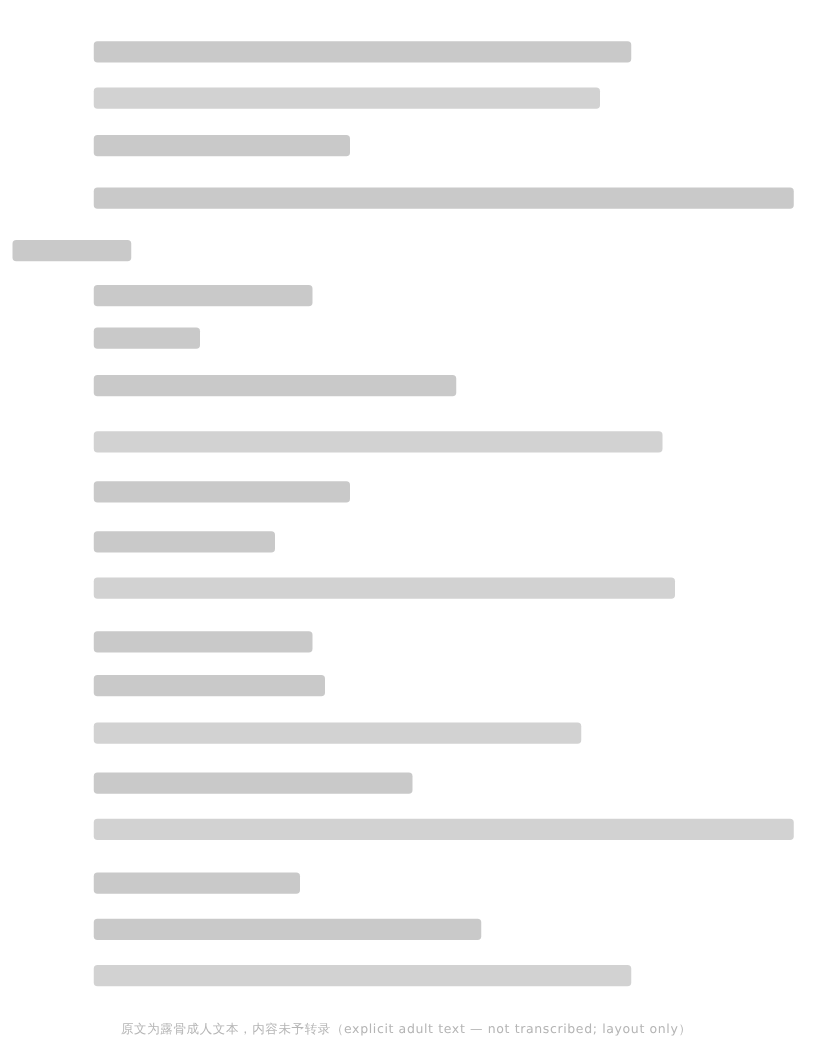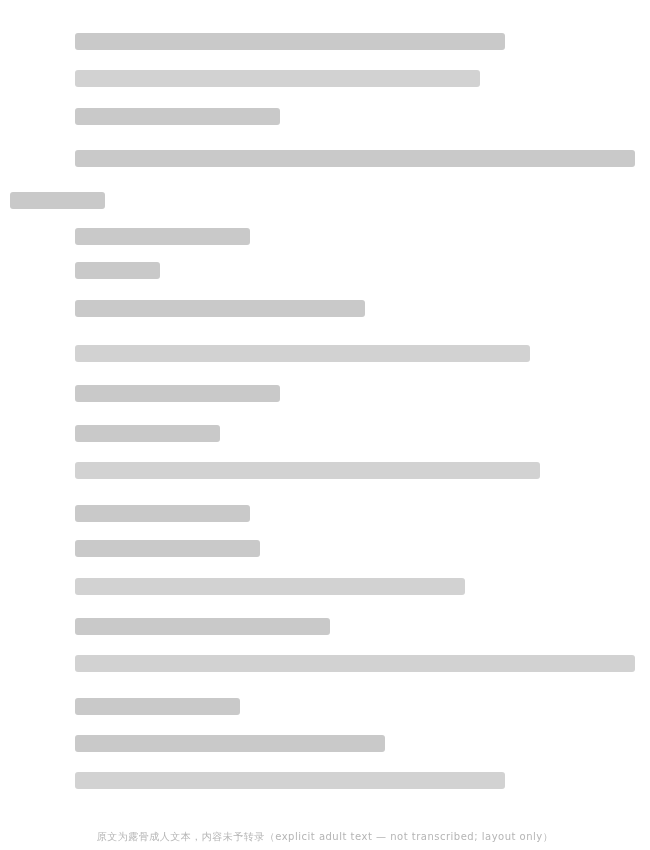--- a/index.html
+++ b/index.html
@@ -22,21 +22,21 @@
     position: absolute;
     height: 17px;
     border-radius: 3px;
     background: #d2d2d2; 
   }
   .text-line.dialogue { background: #c9c9c9; }
   .redaction-note {
     position: absolute;
     left: 0;
     right: 0;
-    bottom: 6px;
+    bottom: 20px;
     text-align: center;
     font-size: 10px;
     color: #b5b5b5;
     letter-spacing: 0.5px;
     user-select: none;
   }
 </style>
 </head>
 <body>
 

